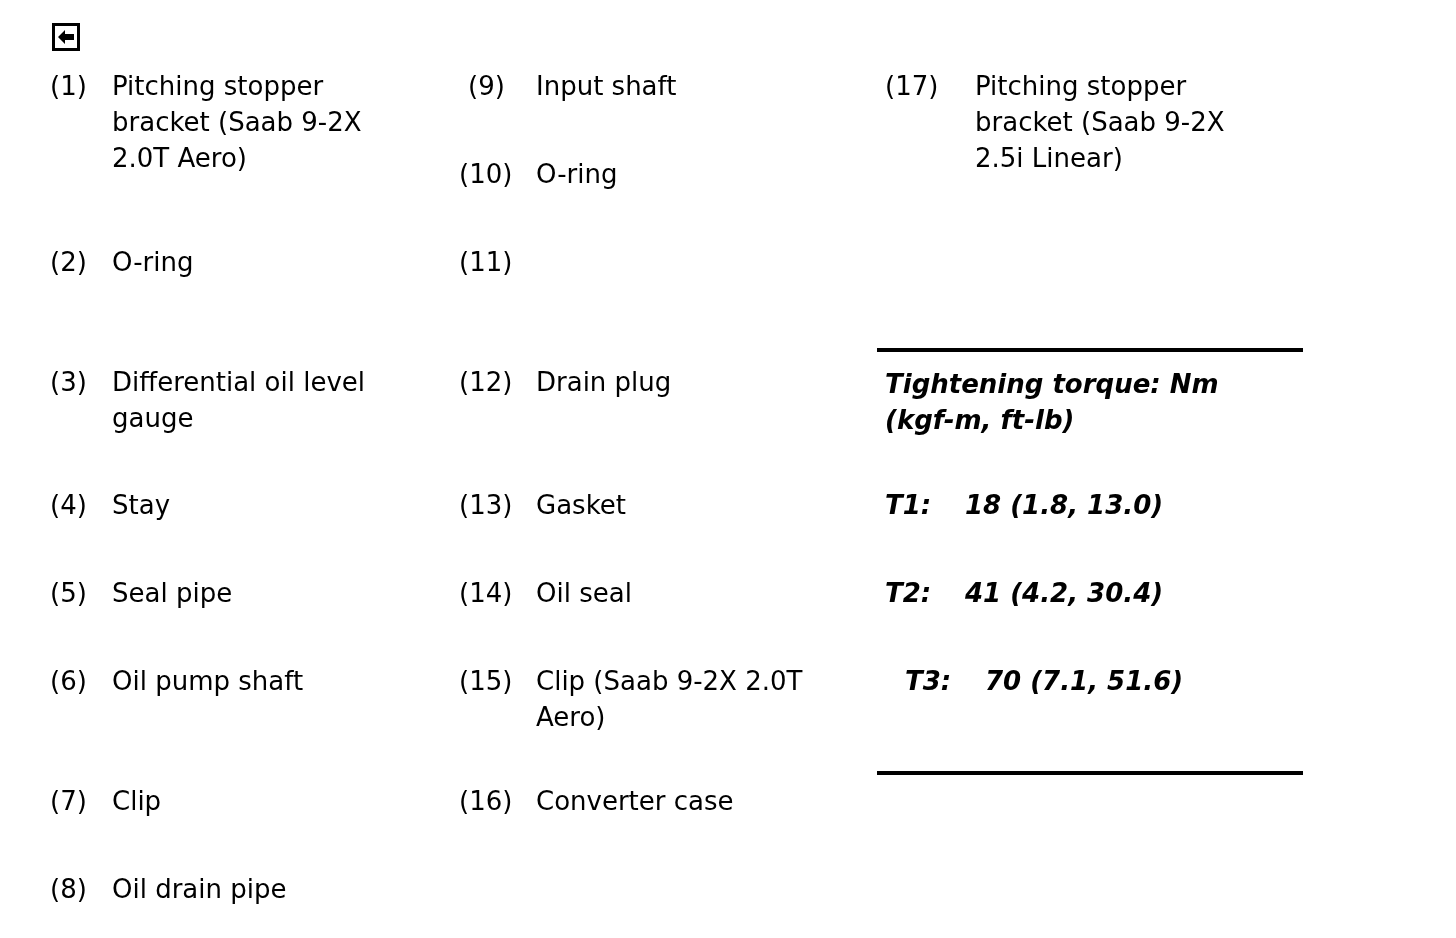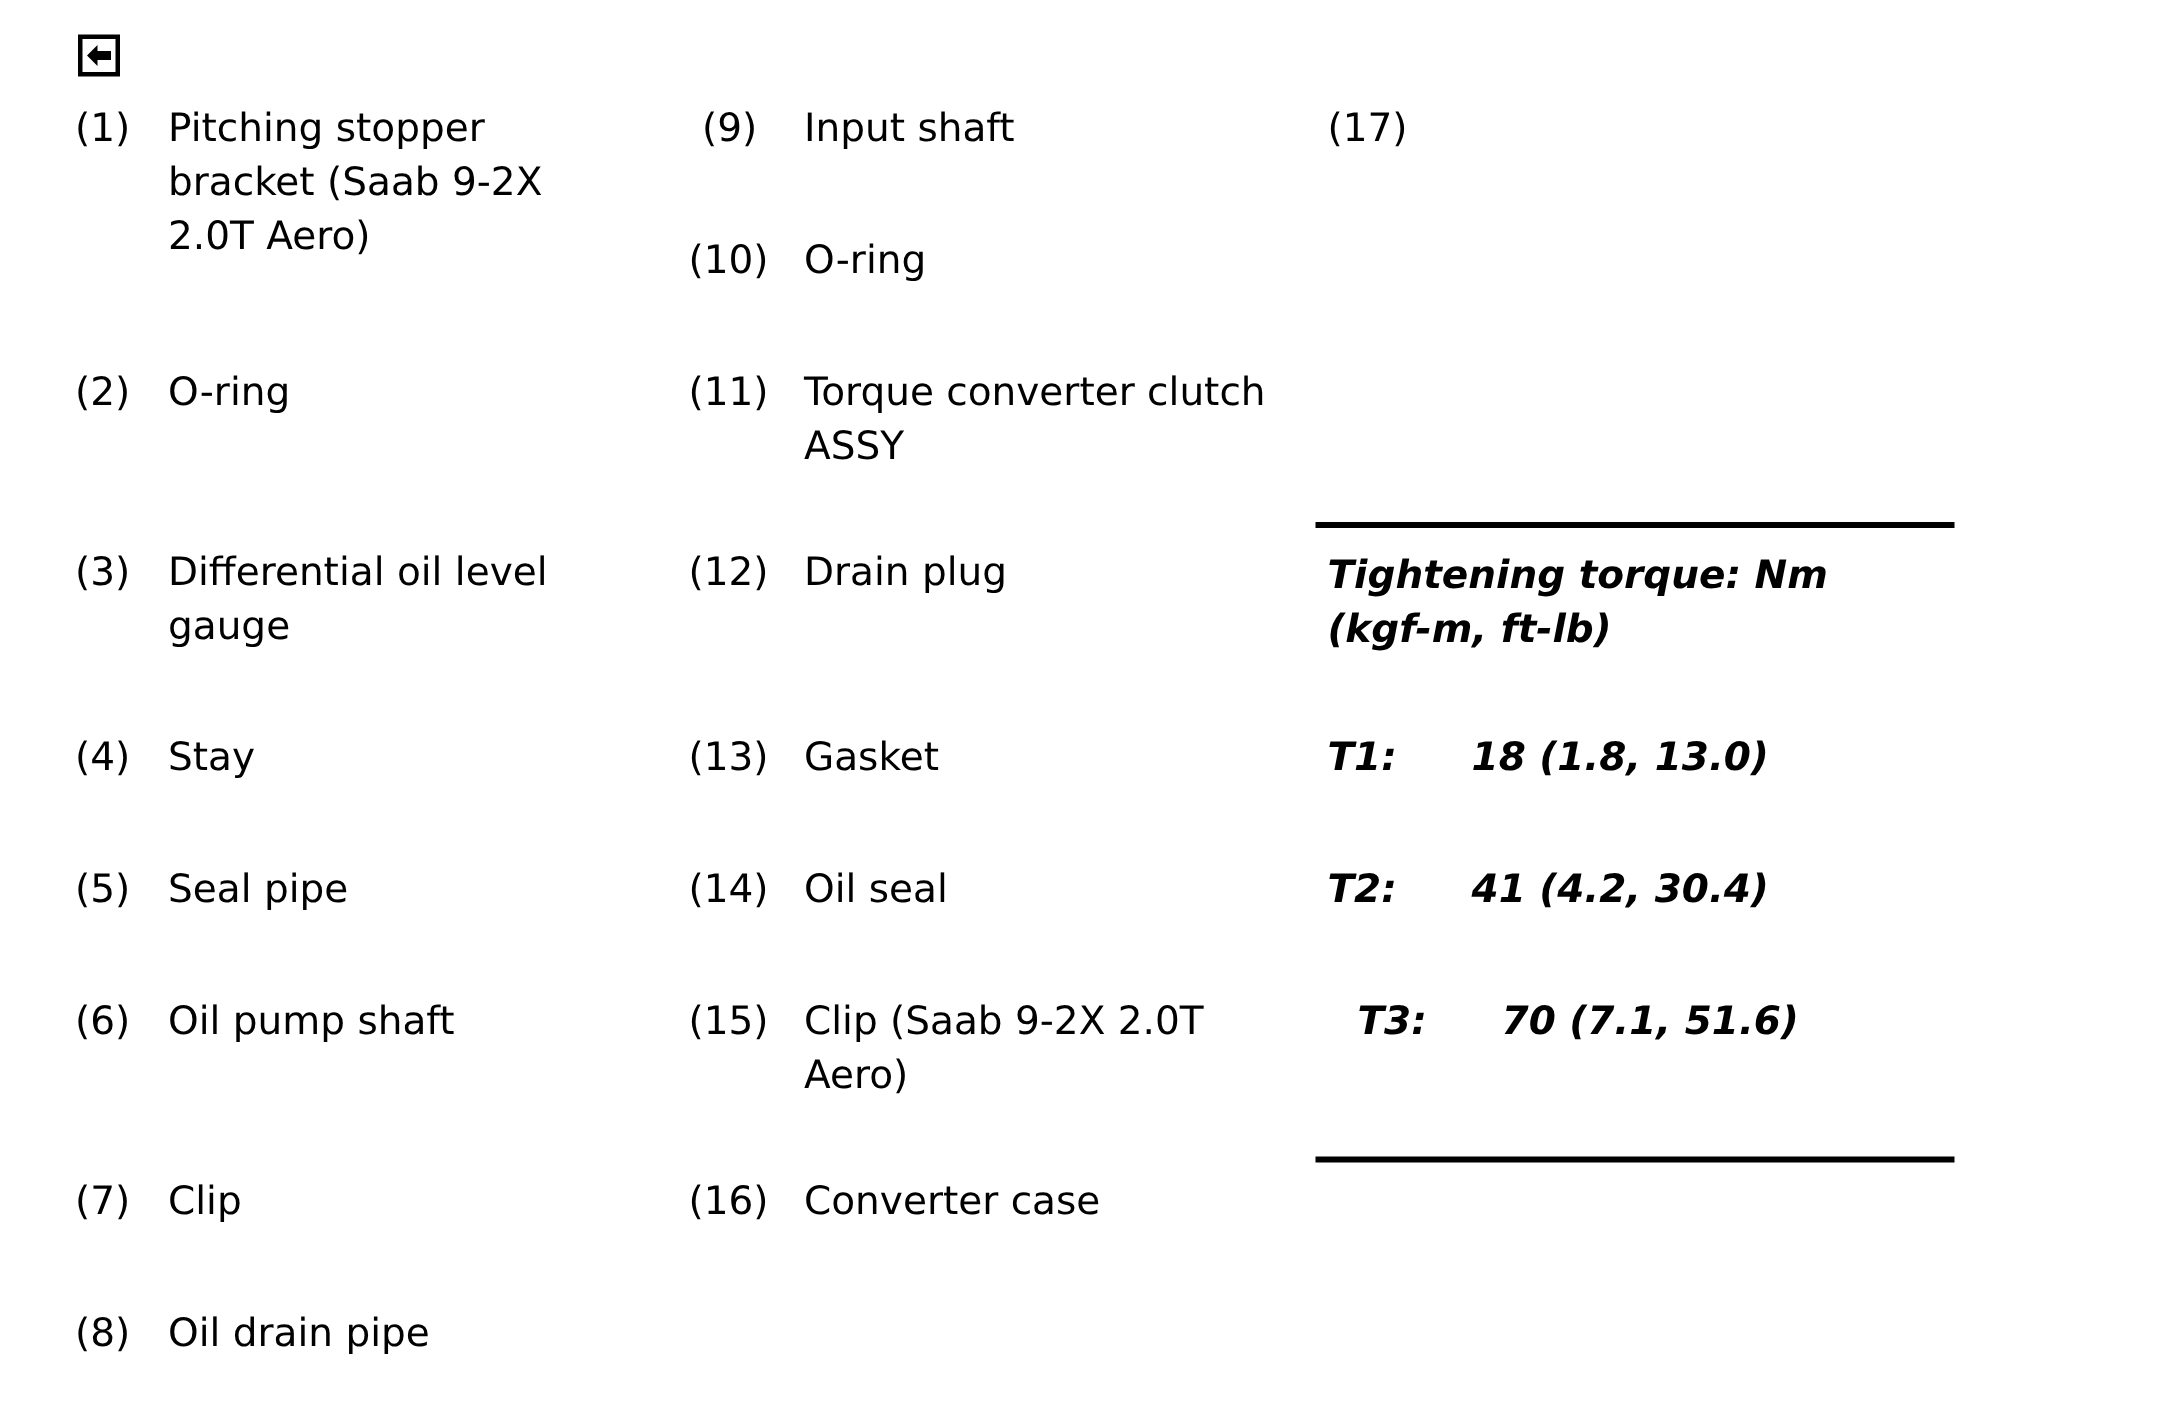--- a/index.html
+++ b/index.html
@@ -111,21 +111,20 @@
   .torque-row {
     position: absolute;
     left: 885px;
     display: flex;
     align-items: flex-start;
     font-size: 26px;
     line-height: 36px;
     font-weight: bold;
     font-style: italic;
     white-space: pre;
-    gap: 16px;
   }
   .torque-key   { width: 80px; flex: 0 0 auto; }
   .torque-value { flex: 0 1 auto; }
 </style>
 </head>
 <body>
 
 <button class="back-icon" aria-label="Back">
   <svg viewBox="0 0 22 22">
     <polygon points="3,11 10,4 10,8 19,8 19,14 10,14 10,18" fill="#000000"></polygon>
@@ -138,29 +137,29 @@
     <div class="legend-item" style="top: 364px;"><span class="item-num">(3)</span><span class="item-label">Differential oil level gauge</span></div>
     <div class="legend-item" style="top: 487px;"><span class="item-num">(4)</span><span class="item-label">Stay</span></div>
     <div class="legend-item" style="top: 575px;"><span class="item-num">(5)</span><span class="item-label">Seal pipe</span></div>
     <div class="legend-item" style="top: 663px;"><span class="item-num">(6)</span><span class="item-label">Oil pump shaft</span></div>
     <div class="legend-item" style="top: 783px;"><span class="item-num">(7)</span><span class="item-label">Clip</span></div>
     <div class="legend-item" style="top: 871px;"><span class="item-num">(8)</span><span class="item-label">Oil drain pipe</span></div>
   </div>
 <div class="legend-col" id="col-2">
     <div class="legend-item num-single" style="top: 68px;"><span class="item-num">(9)</span><span class="item-label">Input shaft</span></div>
     <div class="legend-item" style="top: 156px;"><span class="item-num">(10)</span><span class="item-label">O-ring</span></div>
-    <div class="legend-item" style="top: 244px;"><span class="item-num">(11)</span><span class="item-label">Torque converter clutch ASSY</span></div>
+    <div class="legend-item" style="top: 244px;"><span class="item-num">(11)</span></div>
     <div class="legend-item" style="top: 364px;"><span class="item-num">(12)</span><span class="item-label">Drain plug</span></div>
     <div class="legend-item" style="top: 487px;"><span class="item-num">(13)</span><span class="item-label">Gasket</span></div>
     <div class="legend-item" style="top: 575px; align-items: center;"><span class="item-num">(14)</span><span class="item-label">Oil seal</span></div>
     <div class="legend-item" style="top: 663px;"><span class="item-num">(15)</span><span class="item-label">Clip (Saab 9-2X 2.0T Aero)</span></div>
     <div class="legend-item" style="top: 783px; justify-content: flex-end;"><span class="item-num">(16)</span><span class="item-label">Converter case</span></div>
   </div>
 <div class="legend-col" id="col-3">
-    <div class="legend-item" style="top: 68px;"><span class="item-num">(17)</span></div>
+    <div class="legend-item" style="top: 68px;"><span class="item-num">(17)</span><span class="item-label">Pitching stopper bracket (Saab 9-2X 2.5i Linear)</span></div>
   </div>
 
 <div id="torque-block">
   <div class="torque-rule"></div>
 </div>
 <div id="torque-heading">Tightening torque: Nm (kgf-m, ft-lb)</div>
 <div id="torque-rows">
     <div class="torque-row" style="top: 487px;"><span class="torque-key">T1:</span><span class="torque-value">18 (1.8, 13.0)</span></div>
     <div class="torque-row" style="top: 575px;"><span class="torque-key">T2:</span><span class="torque-value">41 (4.2, 30.4)</span></div>
     <div class="torque-row" style="top: 663px; margin-left: 20px;"><span class="torque-key">T3:</span><span class="torque-value">70 (7.1, 51.6)</span></div>

